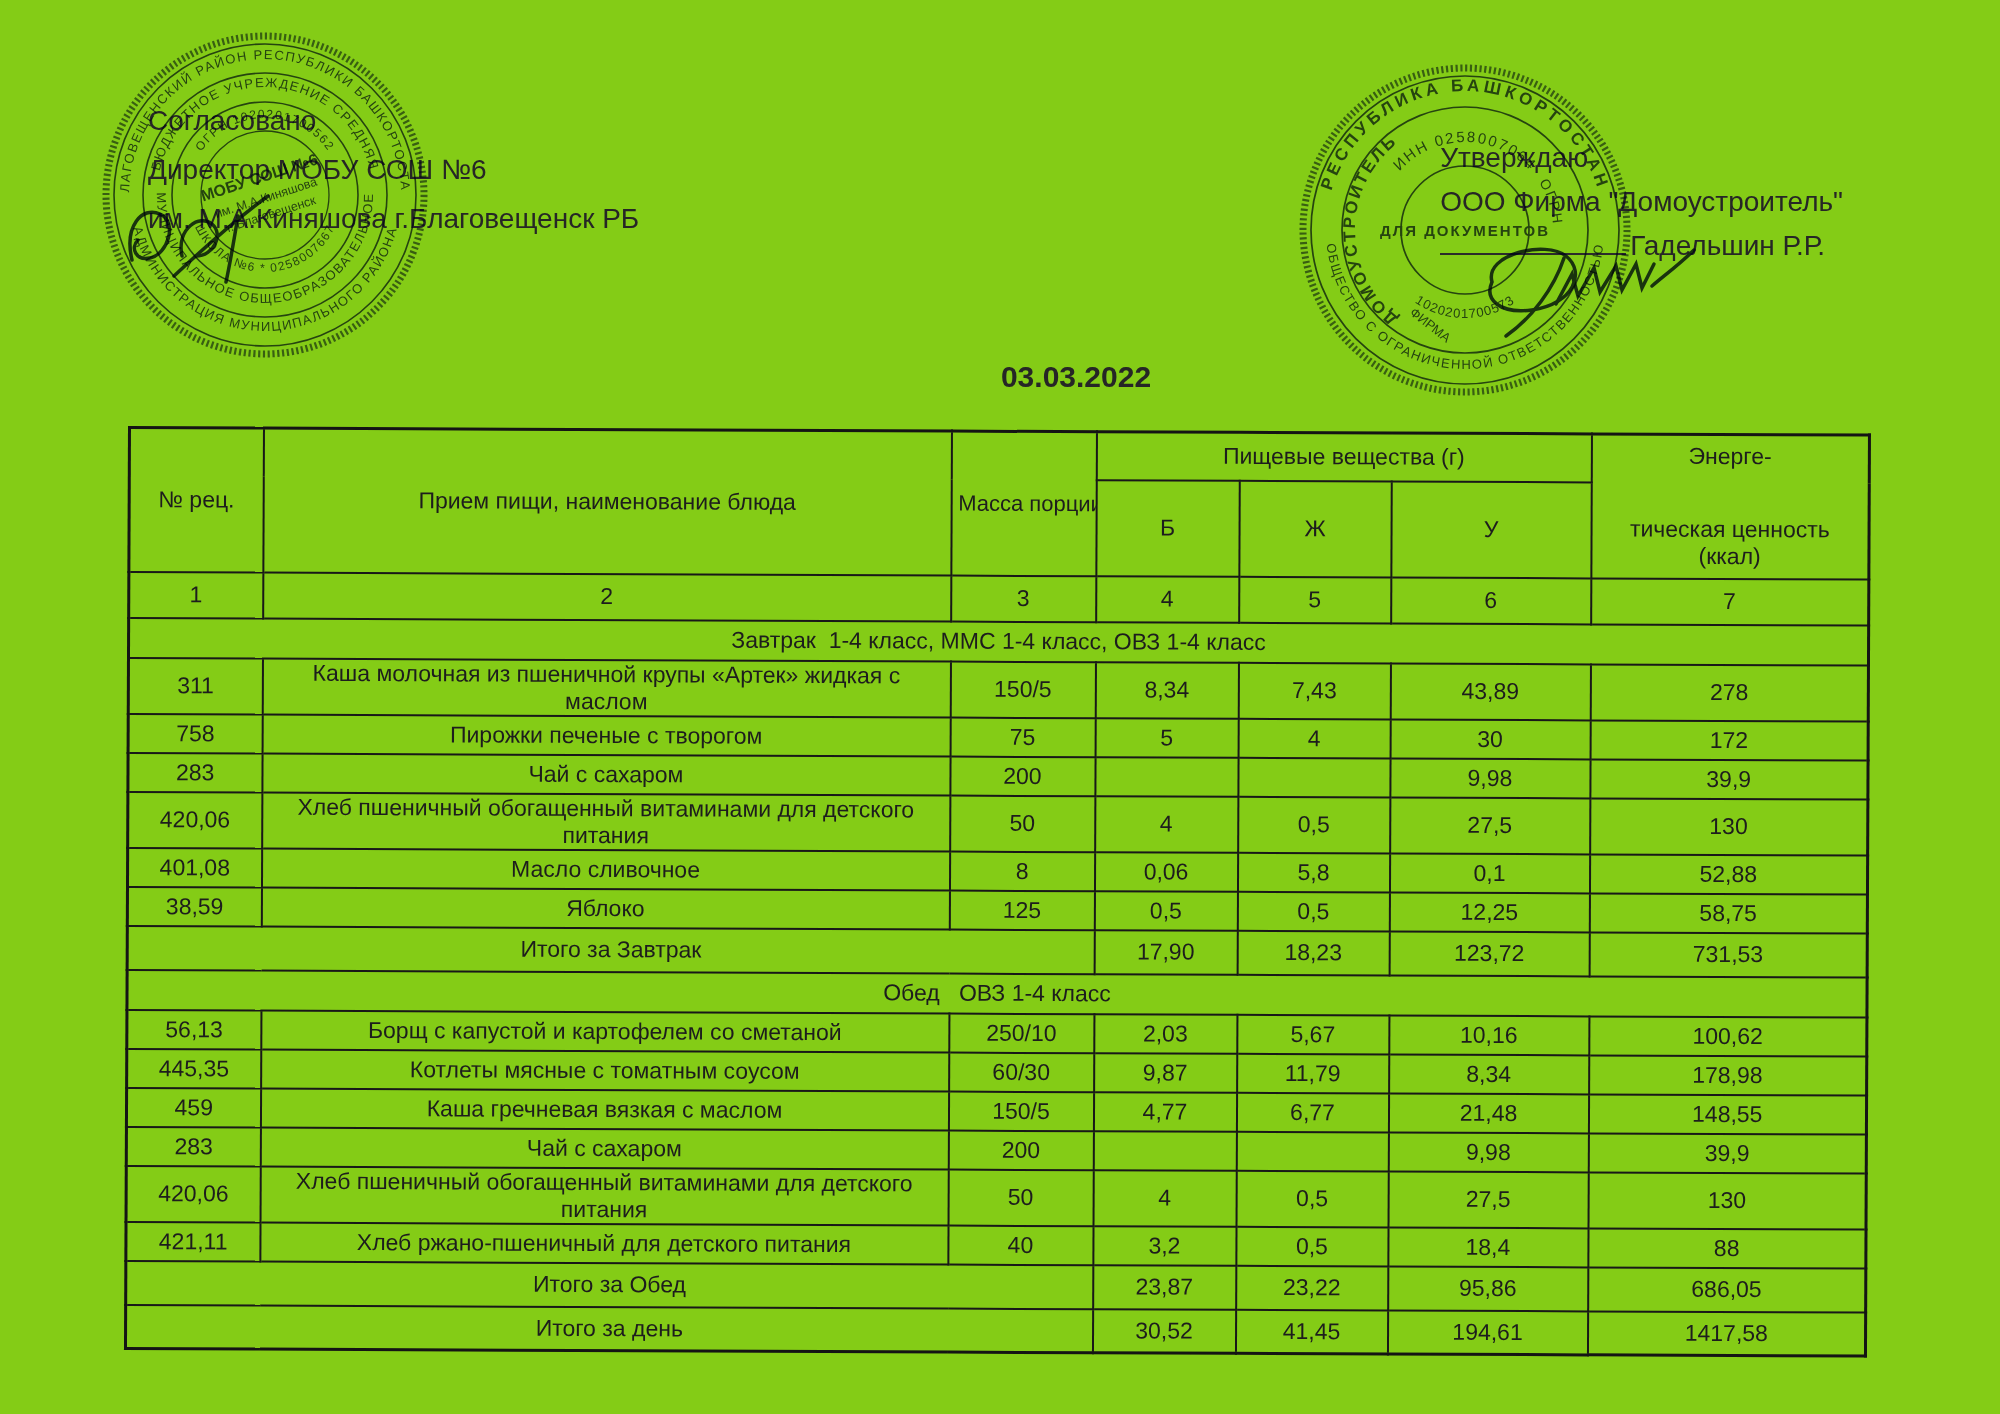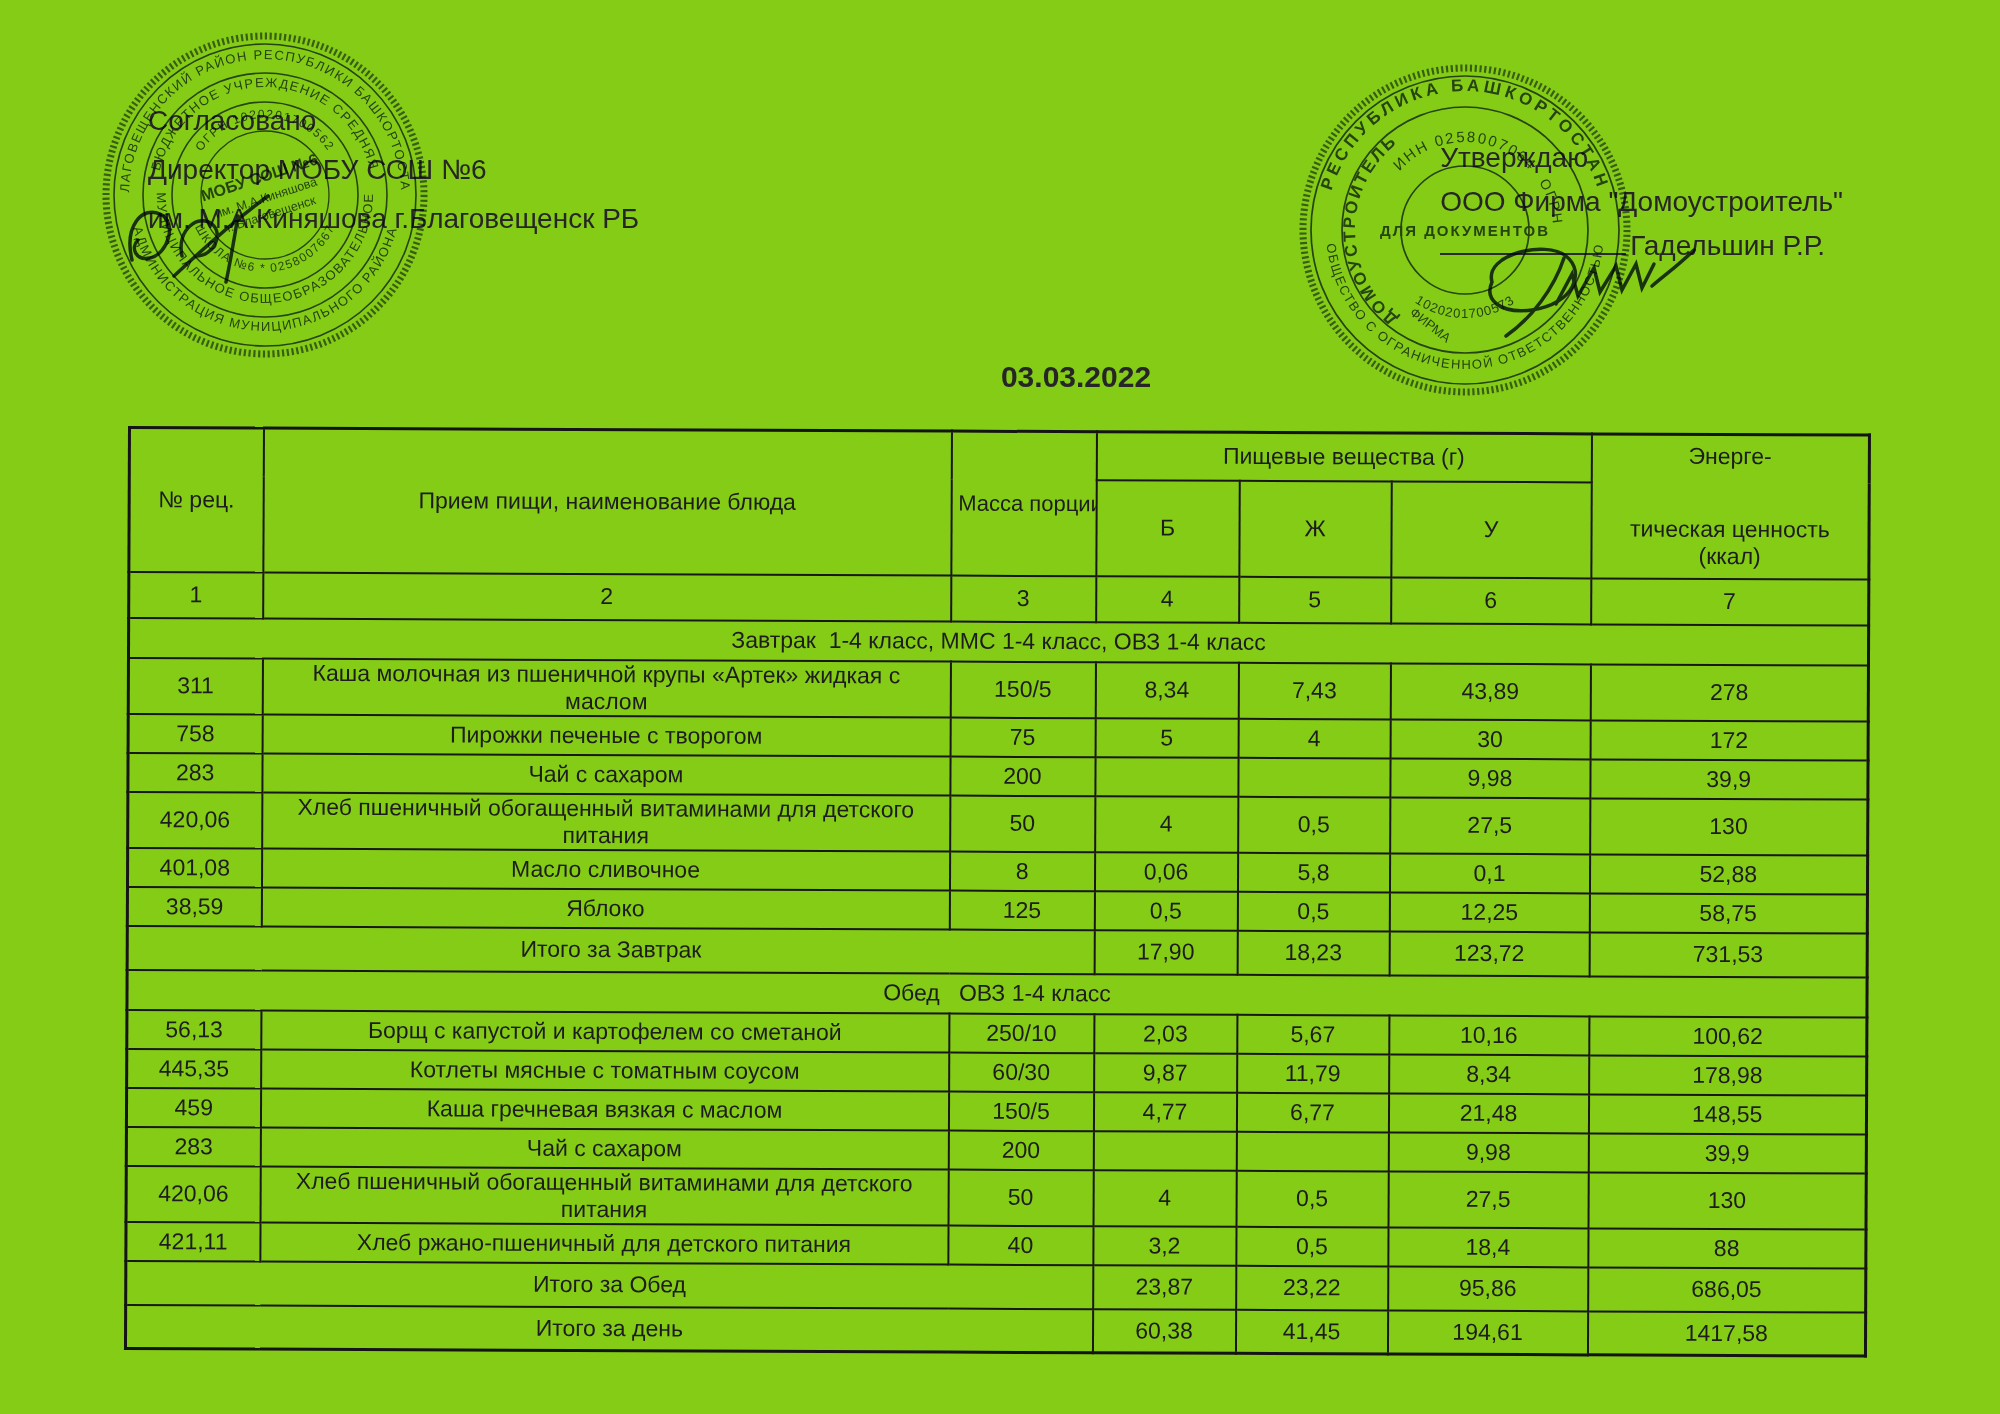--- a/index.html
+++ b/index.html
@@ -304,20 +304,20 @@
       <tr class="r-tot">
         <td colspan="3" class="tot-cell">Итого за Обед</td>
         <td>23,87</td>
         <td>23,22</td>
         <td>95,86</td>
         <td>686,05</td>
       </tr>
 
       <tr class="r-tot">
         <td colspan="3" class="tot-cell">Итого за день</td>
-        <td>60,38</td>
+        <td>30,52</td>
         <td>41,45</td>
         <td>194,61</td>
         <td>1417,58</td>
       </tr>
     </tbody>
   </table>
 </div>
 
 </body></html>

